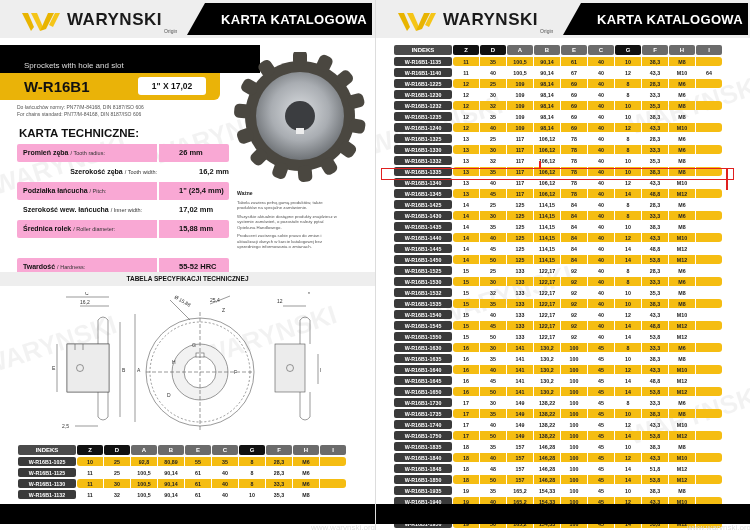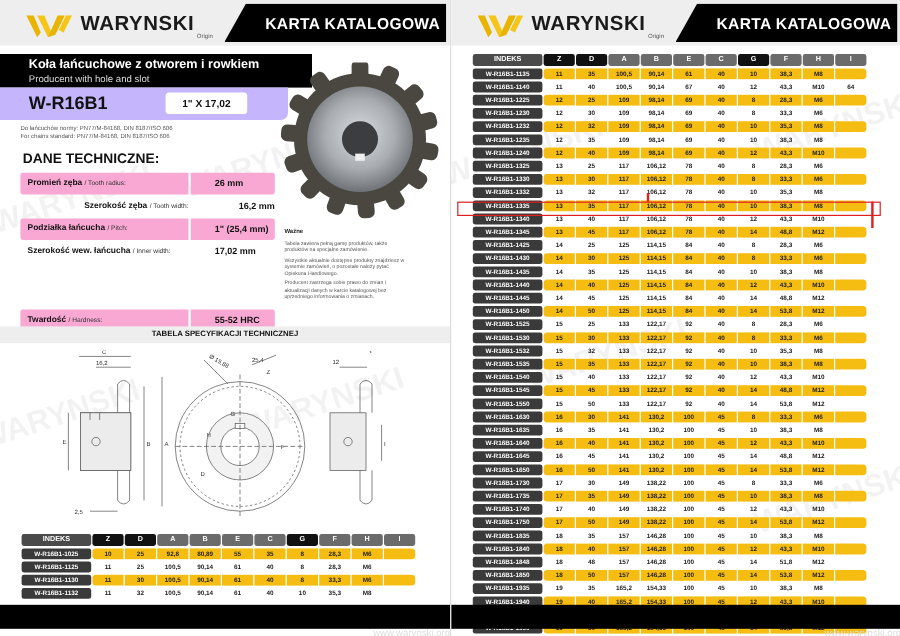--- a/index.html
+++ b/index.html
@@ -12,21 +12,21 @@
   .hdr .logo { position: absolute; left: 22px; top: 9px; width: 160px; height: 24px; }
   .logo-mark { position: absolute; left: 0; top: 2px; width: 38px; height: 20px; }
   .logo-text { position: absolute; left: 45px; top: 1px; font-weight: bold; font-size: 17px; color: #1a1a1a; letter-spacing: 0.5px; }
   .logo-sub { position: absolute; left: 142px; top: 19px; font-size: 5px; color: #555; }
   .hdr .black { position: absolute; right: 3px; top: 3px; width: 185px; height: 32px; background: #000; clip-path: polygon(18px 0, 100% 0, 100% 100%, 0 100%); }
   .hdr .black span { position: absolute; left: 34px; top: 9px; color: #fff; font-weight: bold; font-size: 13px; letter-spacing: 0.3px; }
 
   .titlebar { position: absolute; left: 0; top: 45px; width: 260px; height: 28px; background: #000; }
   .titlebar .pl { position: absolute; left: 24px; top: 3px; color: #fff; font-weight: bold; font-size: 10.5px; }
   .titlebar .en { position: absolute; left: 24px; top: 16px; color: #ddd; font-size: 8px; }
-  .codebar { position: absolute; left: 0; top: 73px; width: 240px; height: 27px; background: #c4b5fd; border-radius: 0 0 6px 0; }
+  .codebar { position: absolute; left: 0; top: 73px; width: 220px; height: 27px; background: #eab308; border-radius: 0 0 6px 0; }
   .codebar .code { position: absolute; left: 24px; top: 5px; font-weight: bold; font-size: 15px; color: #111; }
   .codebar .size { position: absolute; left: 138px; top: 4px; width: 68px; height: 18px; background: #fff; border-radius: 3px; font-size: 8.5px; font-weight: bold; text-align: center; line-height: 18px; color: #111; }
 
   .norm { position: absolute; left: 17px; font-size: 5px; color: #555; }
   .dane { position: absolute; left: 19px; top: 127px; font-weight: bold; font-size: 11.5px; color: #111; }
 
   .spec { position: absolute; left: 17px; width: 212px; height: 18px; }
   .spec.y .lab, .spec.y .val { background: #f9a8d4; }
   .spec .lab { position: absolute; left: 0; top: 0; width: 140px; height: 18px; border-radius: 2px 0 0 2px; font-size: 7px; line-height: 18px; padding-left: 6px; color: #111; }
   .spec .lab b { font-weight: bold; }
@@ -81,22 +81,21 @@
       </svg>
       <span class="logo-text">WARYNSKI</span>
       <span class="logo-sub">Origin</span>
     </div>
     <div class="black">
       <span>KARTA KATALOGOWA</span>
     </div>
   </div>
 
   <div class="titlebar">
-    <div class="pl">Koła łańcuchowe z otworem i rowkiem</div>
-    <div class="en">Producent with hole and slot</div>
+    <div class="en">Sprockets with hole and slot</div>
   </div>
   <div class="codebar">
     <div class="code">W-R16B1</div>
     <div class="size">1" X 17,02</div>
   </div>
 
   <svg class="sprocket" viewBox="0 0 136 132">
     <defs>
       <radialGradient id="hub" cx="50%" cy="45%" r="55%">
         <stop offset="0%" stop-color="#d9dcdf"></stop>
@@ -126,37 +125,41 @@
       </g>
       <circle r="44" fill="url(#hub)"></circle>
       <circle r="15" fill="#3b3d40"></circle>
       <rect x="-4" y="12" width="8" height="6" fill="#eee"></rect>
     </g>
   </svg>
 
   <div class="norm" style="top:104px;">Do łańcuchów normy: PN77/M-84168, DIN 8187/ISO 606</div>
   <div class="norm" style="top:111px;">For chains standard: PN77/M-84168, DIN 8187/ISO 606</div>
 
-  <div class="dane">DANE TECHNICZNE:</div>
+  <div class="dane">KARTA TECHNICZNE:</div>
 
   <div class="spec y" style="top:144px;">
     <div class="lab"><b>Promień zęba</b> <i>/ Tooth radius:</i></div>
     <div class="val">26 mm</div>
   </div>
   <div class="spec" style="top:163px;text-align:right;">
     <div class="lab"><b>Szerokość zęba</b> <i>/ Tooth width:</i></div>
     <div class="val">16,2 mm</div>
   </div>
   <div class="spec y" style="top:182px;">
     <div class="lab"><b>Podziałka łańcucha</b> <i>/ Pitch:</i></div>
     <div class="val">1" (25,4 mm)</div>
   </div>
   <div class="spec" style="top:201px;">
     <div class="lab"><b>Szerokość wew. łańcucha</b> <i>/ Inner width:</i></div>
     <div class="val">17,02 mm</div>
+  </div>
+  <div class="spec y" style="top:220px;">
+    <div class="lab"><b>Średnica rolek</b> <i>/ Roller diameter:</i></div>
+    <div class="val">15,88 mm</div>
   </div>
   <div class="spec y" style="top:258px;">
     <div class="lab"><b>Twardość</b> <i>/ Hardness:</i></div>
     <div class="val">55-52 HRC</div>
   </div>
 
   <div class="note">
     <div class="t">Ważne</div>
     <p>Tabela zawiera pełną gamę produktów, także produktów na specjalne zamówienie.</p>
     <p>Wszystkie aktualnie dostępne produkty znajdziesz w systemie zamówień, o pozostałe należy pytać Opiekuna Handlowego.</p>

